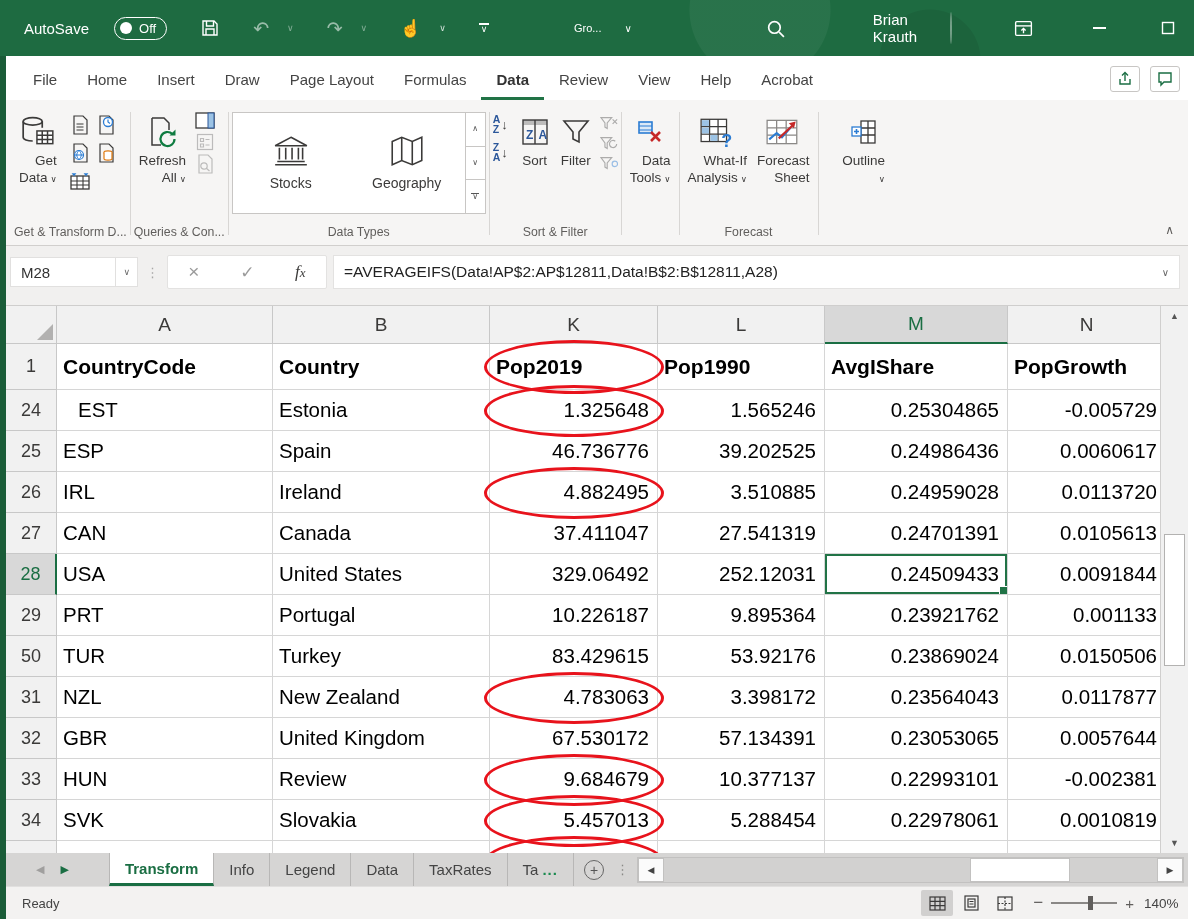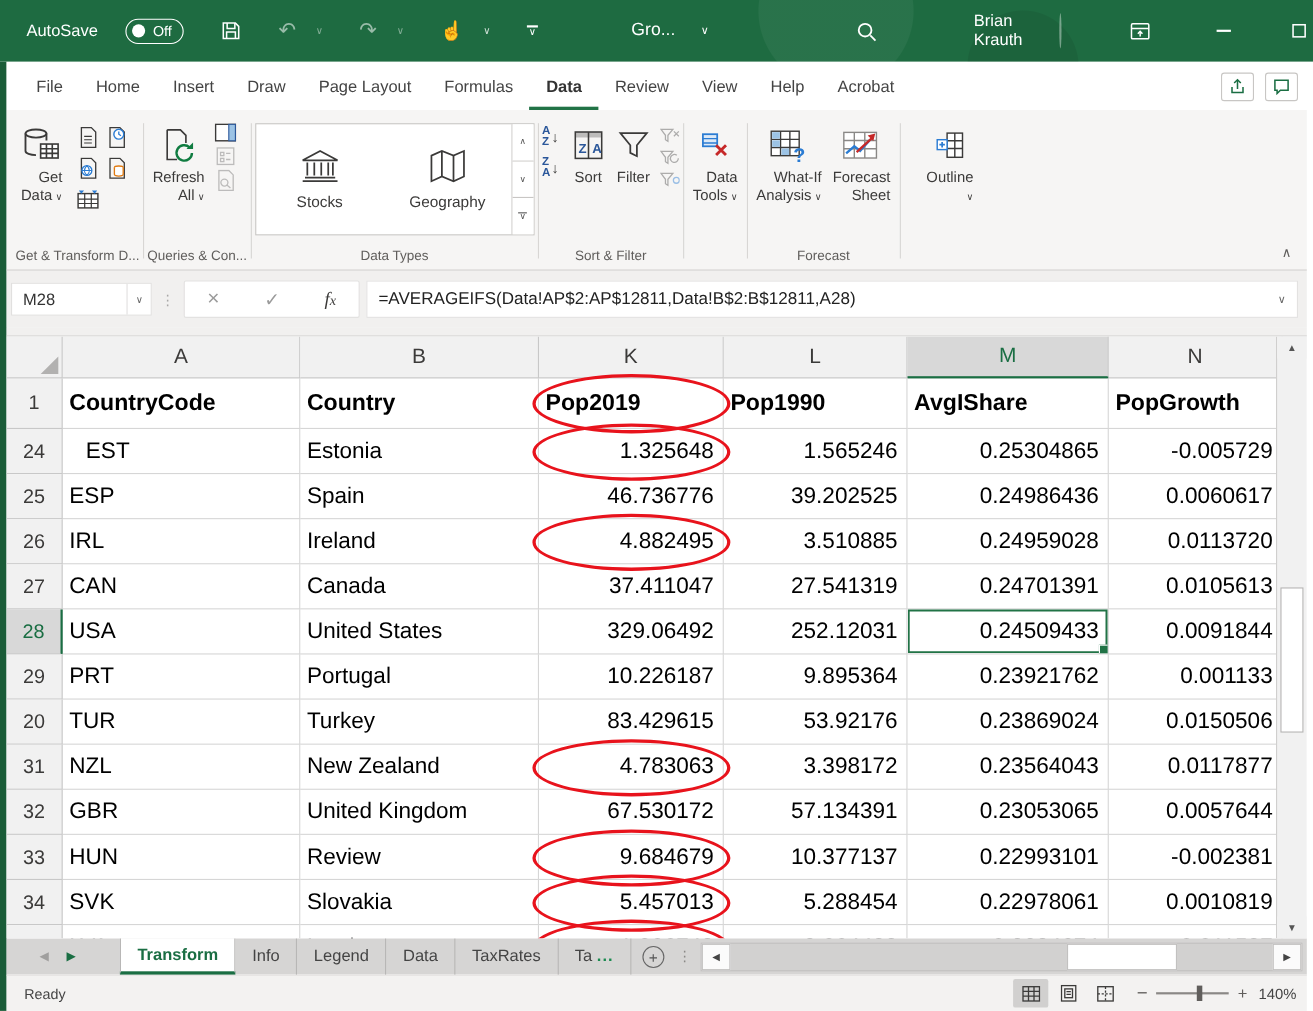--- a/index.html
+++ b/index.html
@@ -17,21 +17,21 @@
   .autosave-pill{margin-left:10px;border:1.5px solid #fff;border-radius:12px;height:23px;
     display:flex;align-items:center;padding:0 10px 0 5px;gap:7px;cursor:default;}
   .autosave-dot{width:12px;height:12px;border-radius:50%;background:#fff;}
   .autosave-state{font-size:13px;}
   .tbicon{margin-left:18px;display:flex;align-items:center;}
   .tb-chev{font-size:9px;color:rgba(255,255,255,.8);margin-left:3px;}
   .dim{opacity:.55;}
   .qat-more{display:flex;flex-direction:column;align-items:center;margin-left:18px;}
   .qat-more .bar{width:10px;height:1.5px;background:#fff;margin-bottom:1px;}
   .qat-more .v{font-size:9px;line-height:7px;}
-  .doc-title{margin-left:70px;font-size:16px;}
+  .doc-title{margin-left:70px;font-size:11px;}
   .doc-chev{font-size:10px;margin-left:8px;color:#fff;}
   .search-btn{margin-left:118px;}
   .user-name{margin-left:72px;font-size:15px;}
   .avatar{margin-left:18px;width:32px;height:32px;border-radius:50%;
     background:radial-gradient(circle at 50% 30%, #bfd8a8 0 28%, #7aa868 29% 55%, #3d6b41 56% 100%);
     border:1px solid rgba(255,255,255,.4);}
   .winbtn{margin-left:44px;font-size:20px;line-height:20px;display:flex;align-items:center;justify-content:center;width:30px;}
   .minimize-bar{width:13px;height:1.8px;background:#fff;}
 
   .main{width:1188px;border-left:6px solid #1a5c38;}
@@ -607,21 +607,21 @@
         <div class="grow" style="height: 41px;">
           <div class="rowhdr">29</div>
           <div class="cell" style="width: 216px;">PRT</div>
           <div class="cell" style="width: 217px;">Portugal</div>
           <div class="cell num" style="width: 168px;">10.226187</div>
           <div class="cell num" style="width: 167px;">9.895364</div>
           <div class="cell num" style="width: 183px;">0.23921762</div>
           <div class="cell num" style="width: 158px;">0.001133</div>
         </div>
         <div class="grow" style="height: 41px;">
-          <div class="rowhdr">20</div>
+          <div class="rowhdr">50</div>
           <div class="cell" style="width: 216px;">TUR</div>
           <div class="cell" style="width: 217px;">Turkey</div>
           <div class="cell num" style="width: 168px;">83.429615</div>
           <div class="cell num" style="width: 167px;">53.92176</div>
           <div class="cell num" style="width: 183px;">0.23869024</div>
           <div class="cell num" style="width: 158px;">0.0150506</div>
         </div>
         <div class="grow" style="height: 41px;">
           <div class="rowhdr">31</div>
           <div class="cell" style="width: 216px;">NZL</div>

